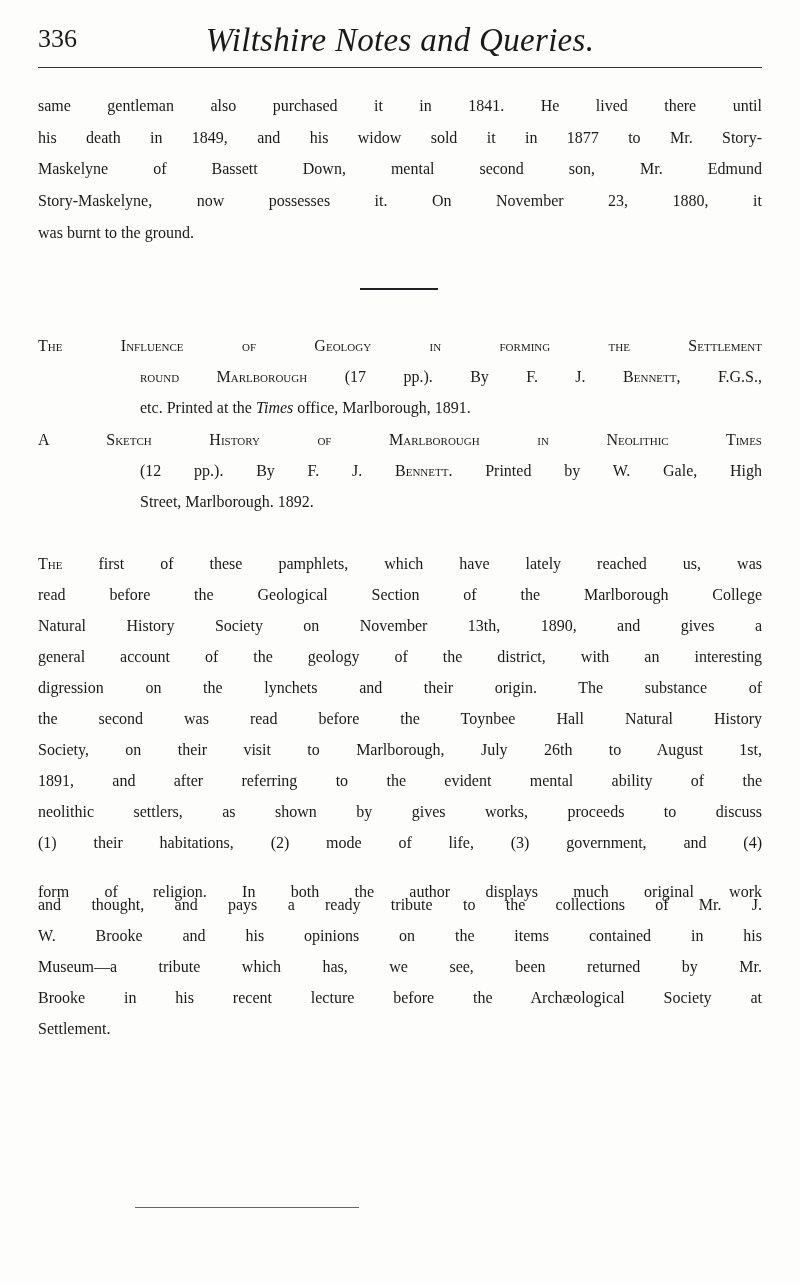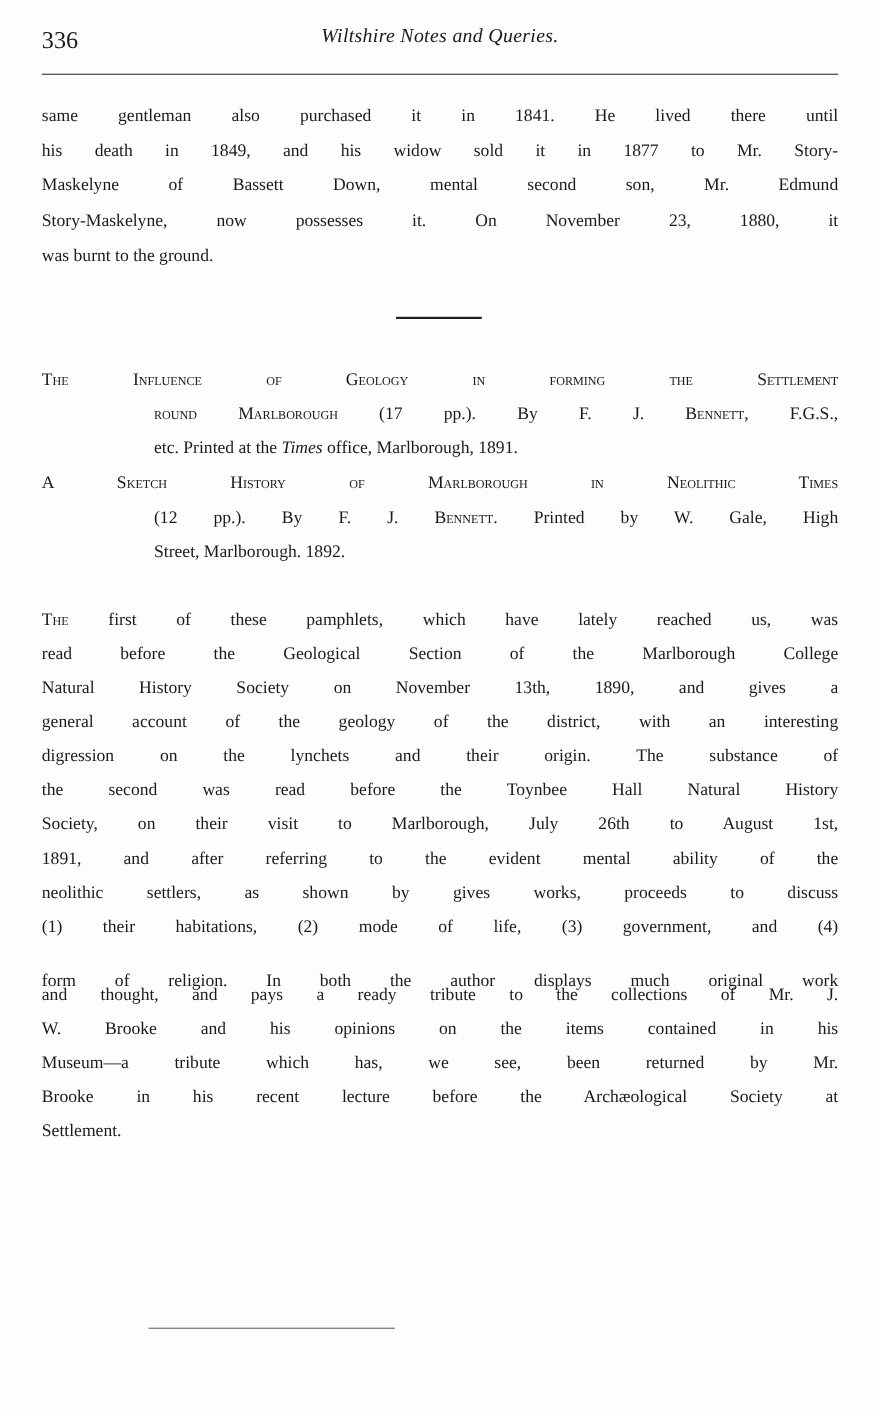--- a/index.html
+++ b/index.html
@@ -2,22 +2,22 @@
 <html><head>
 <meta charset="utf-8">
 <style>
   html, body { margin: 0; padding: 0; }
   body {
     width: 800px; height: 1285px; background: #fdfdfb; position: relative; overflow: hidden;
     font-family: "Liberation Serif", "DejaVu Serif", serif; color: #1a1a1a;
   }
   .page { position: absolute; left: 38px; top: 0; width: 724px; }
   .header { position: absolute; top: 18px; left: 0; width: 724px; height: 40px; }
-  .page-num { position: absolute; left: 0; top: 6px; font-size: 22px; }
-  .running-title { position: absolute; left: 0; right: 0; text-align: center; top: 4px; font-size: 18px; font-style: italic; letter-spacing: 0.3px; }
+  .page-num { position: absolute; left: 0; top: 6px; font-size: 26px; }
+  .running-title { position: absolute; left: 0; right: 0; text-align: center; top: 4px; font-size: 33px; font-style: italic; letter-spacing: 0.3px; }
   .header-rule { position: absolute; top: 67px; left: 0; width: 724px; height: 0; border-top: 1.5px solid #333; }
   .line { position: absolute; left: 0; width: 724px; font-size: 16px; line-height: 31px; white-space: nowrap; text-align: justify; text-align-last: justify; }
   .line.last { text-align-last: left; }
   .indent { left: 102px; width: 622px; }
   .sc { font-variant: small-caps; }
   .short-rule { position: absolute; left: 322px; top: 288px; width: 78px; border-top: 2px solid #222; }
   .bottom-rule { position: absolute; left: 97px; top: 1207px; width: 224px; border-top: 1.5px solid #666; }
 </style>
 </head>
 <body>

